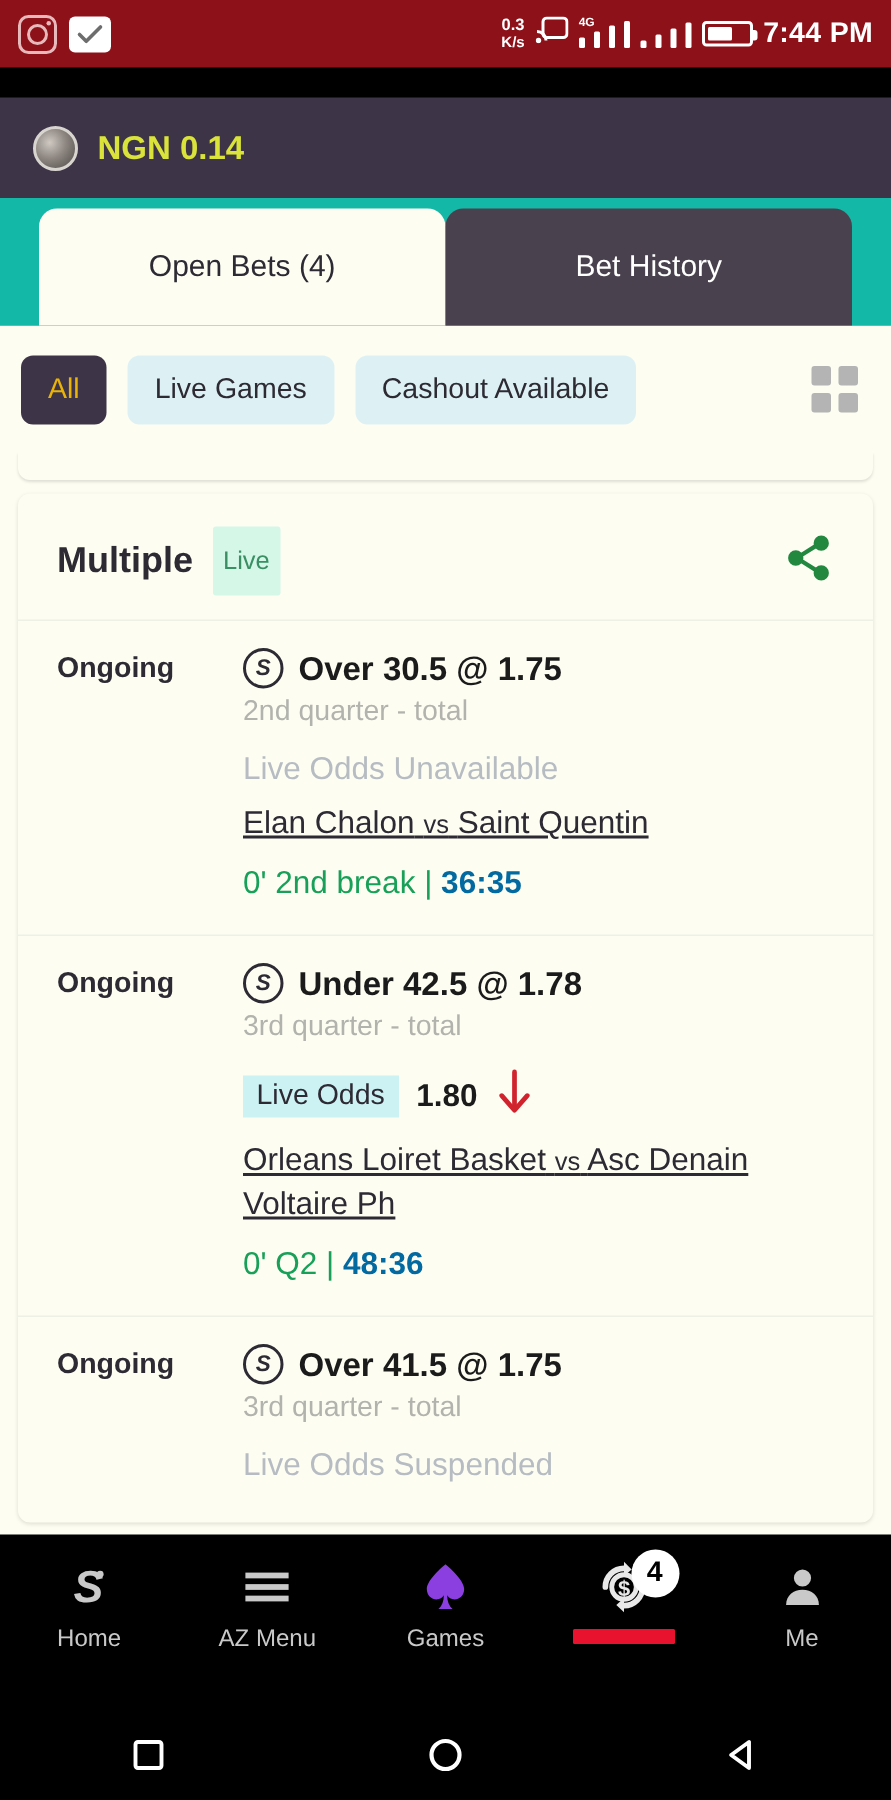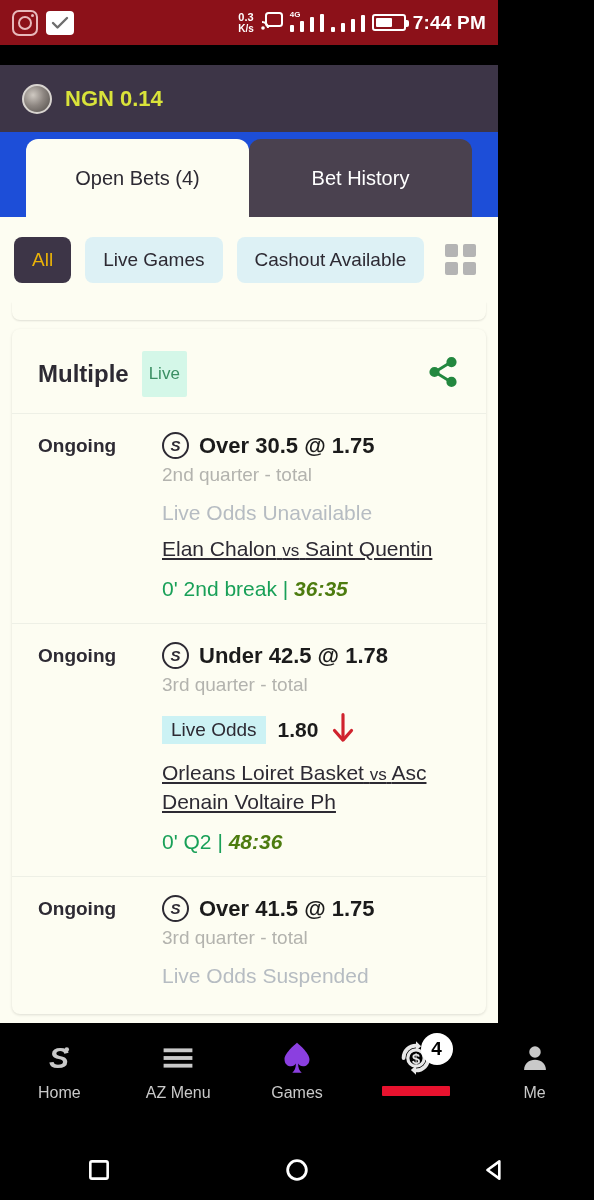--- a/index.html
+++ b/index.html
@@ -2,21 +2,21 @@
 <html><head>
 <meta charset="utf-8">
 <style>
   * { margin:0; padding:0; box-sizing:border-box; }
   html,body {
     width:594px; height:1200px;
     background:#000;
     font-family:"Liberation Sans", sans-serif;
     overflow:hidden;
   }
-  #screen { position:relative; width:498px; height:1200px; background:#000; }
+  #screen { position:relative; width:594px; height:1200px; background:#000; }
 
   
   .statusbar{
     height:45px; background:#8c1119; display:flex; align-items:center;
     padding:0 12px; color:#fff;
   }
   .sb-left{ display:flex; align-items:center; gap:8px; }
   .ig-icon{ width:26px; height:26px; border:2.5px solid #e8b9bb; border-radius:7px;
     position:relative; }
   .ig-icon:after{ content:""; position:absolute; left:50%; top:50%;
@@ -46,21 +46,21 @@
   
   .appbar{ background:#3d3547; height:67px; display:flex; align-items:center;
     justify-content:flex-start; padding:0 22px;margin-top:20px; }
   .bal{ display:flex; align-items:center; gap:13px; }
   .avatar{ width:30px; height:30px; border-radius:50%;
     background:radial-gradient(circle at 35% 35%,#cfc9c2 0%,#8d8681 45%,#4e4a46 100%);
     border:2px solid #d8d4d0; }
   .bal-text{ color:#d9e33a; font-size:22px; font-weight:bold; }
 
   
-  .tabs{ background:#1d4ed8; height:85px; display:flex; align-items:flex-end;
+  .tabs{ background:#14b8a6; height:85px; display:flex; align-items:flex-end;
     padding:0 26px; }
   .tab{ flex:1; height:78px; display:flex; align-items:center;
     justify-content:center; font-size:20px; border-radius:12px 12px 0 0; }
   .tab.active{ background:#fdfdf2; color:#2d2a33; }
   .tab.inactive{ background:#4a414f; color:#ffffff; }
 
   
   .filters{ background:#fdfdf2; height:85px; display:flex; align-items:center;
     padding:0 14px; gap:14px; }
   .chip{ height:46px; border-radius:8px; display:flex; align-items:center;
@@ -96,21 +96,21 @@
   .sel-pick{ font-size:22px; font-weight:bold; color:#1b1b1b; }
   .sel-market{ font-size:19px; color:#b3b3ae; margin-top:5px; }
   .odds-line{ margin-top:15px; display:flex; align-items:center; gap:12px; }
   .odds-chip{ background:#ccf2f4; color:#2d2a33; font-size:19px; padding:3px 9px; }
   .odds-val{ font-size:21px; font-weight:bold; color:#1b1b1b; }
   .odds-note{ font-size:21px; color:#b6bcc2; }
   .teams{ margin-top:10px; font-size:21px; color:#2d2a33;
     text-decoration:underline; line-height:1.35; }
   .teams .vs{ font-size:17px; }
   .score{ margin-top:14px; font-size:21px; color:#19a058; }
-  .score b{ color:#4d7c0f;font-style:italic; }
+  .score b{ color:#0369a1; }
 
   
   .bottomnav{ position:absolute; left:0; bottom:60px; width:594px; height:117px;
     background:#000; display:flex; align-items:flex-start; padding-top:14px; }
   .nav-item{ flex:1; display:flex; flex-direction:column; align-items:center;
     position:relative; }
   .nav-ico{ height:42px; display:flex; align-items:center; justify-content:center; }
   .nav-label{ color:#c9c9c9; font-size:16px; margin-top:5px; }
   .badge{ position:absolute; top:-4px; left:54%; width:32px; height:32px;
     background:#fff; border-radius:50%; color:#000; font-size:19px;

